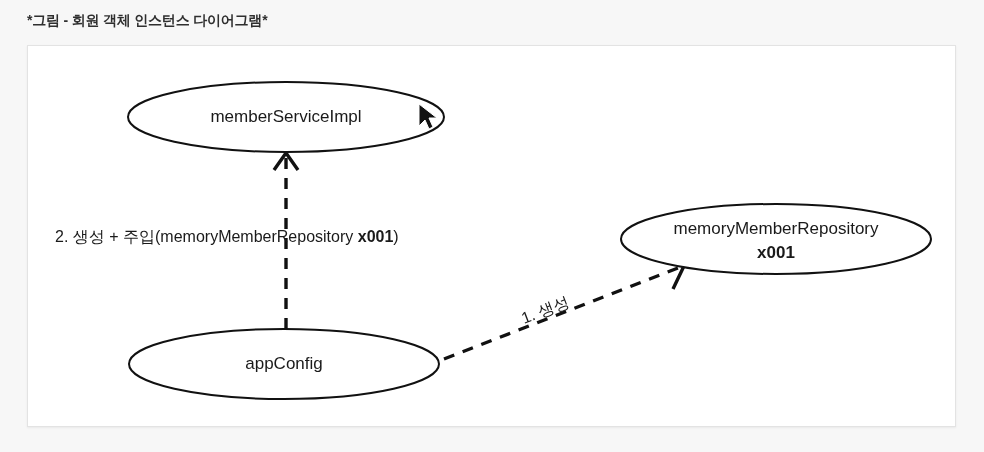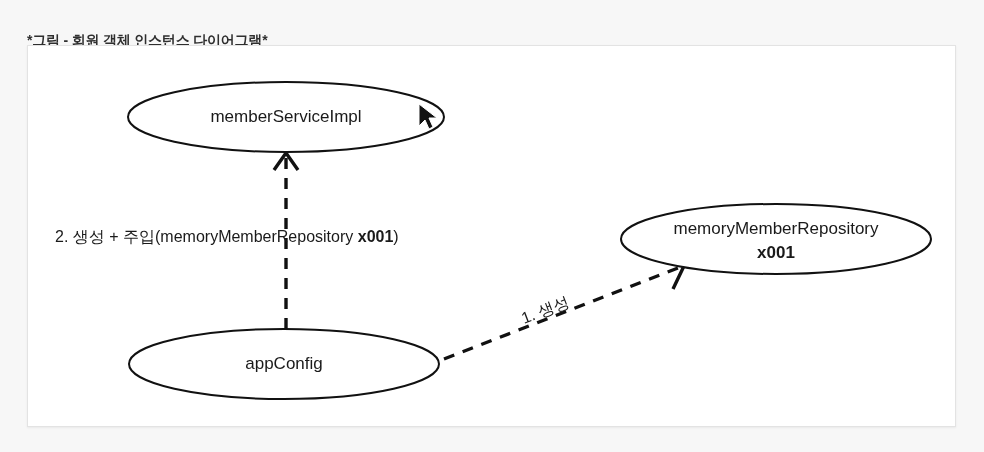--- a/index.html
+++ b/index.html
@@ -16,21 +16,20 @@
   }
   #page-title {
     position: absolute;
     left: 27px;
     top: 12px;
     font-size: 14px;
     font-weight: bold;
     color: #2f2f2f;
     letter-spacing: -0.2px;
     white-space: nowrap;
-    margin-top: 20px;
   }
   #diagram-card {
     position: absolute;
     left: 27px;
     top: 45px;
     width: 929px;
     height: 382px;
     background: #ffffff;
     border: 1px solid #e3e3e3;
     box-shadow: 0 1px 2px rgba(0,0,0,0.06);

